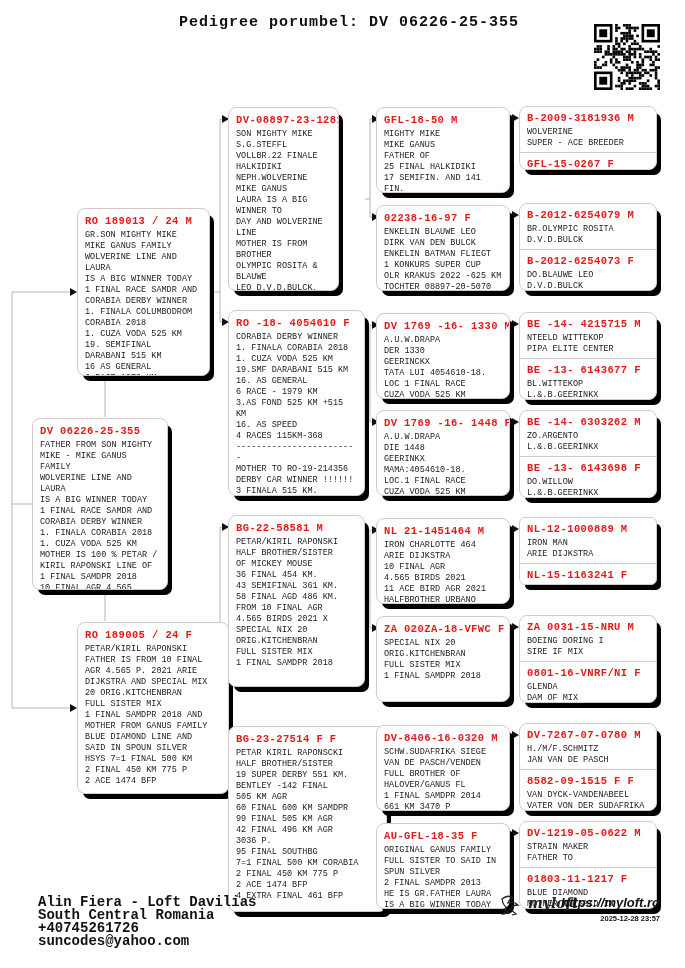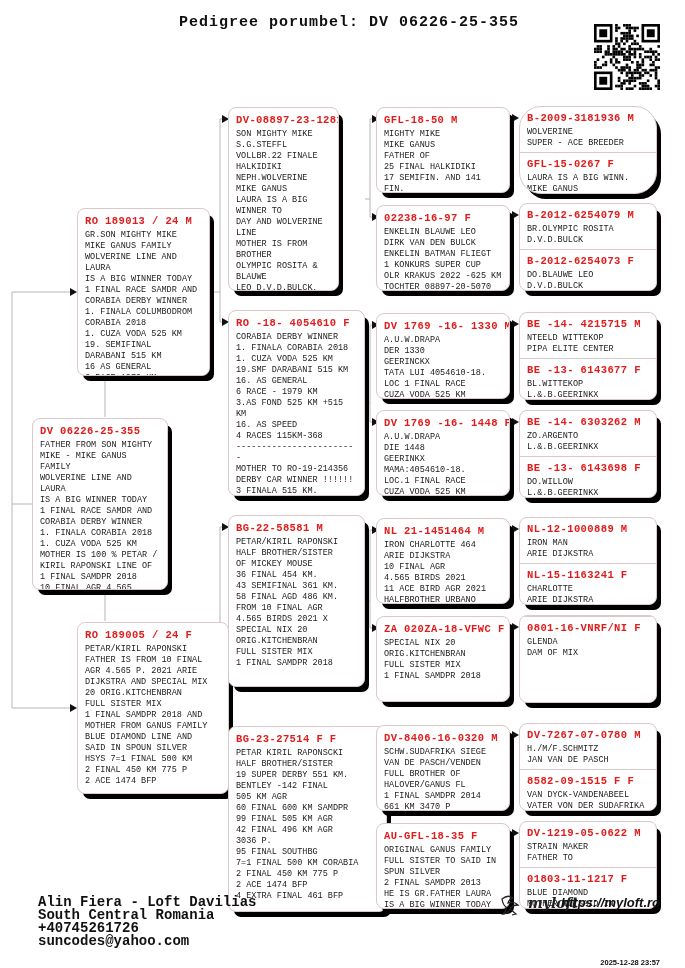--- a/index.html
+++ b/index.html
@@ -19,21 +19,21 @@
   .entry{padding:4px 7px 3px 7px;}
   .divider{border-top:1px solid #d9c9c9;height:0;margin:0;}
   .contact{position:absolute;left:38px;top:896px;font-weight:bold;font-size:14px;
            line-height:13px;color:#111;}
   .brand{position:absolute;left:500px;top:893px;width:160px;height:40px;}
   .brand-name{position:absolute;left:28px;top:2px;font-family:"DejaVu Serif",serif;
               font-style:italic;font-weight:bold;font-size:14px;color:#222;}
   .site-url{position:absolute;right:25px;top:895px;font-family:"Liberation Sans",sans-serif;
             font-weight:bold;font-style:italic;font-size:13px;color:#111;text-decoration:none;}
   .timestamp{position:absolute;right:25px;top:914px;font-family:"Liberation Sans",sans-serif;
-             font-weight:bold;font-size:7.5px;color:#111;margin-top:44px;}
+             font-weight:bold;font-size:7.5px;color:#111;}
 </style>
 </head>
 <body>
 
 <div class="page">
 
   <svg class="connectors" viewBox="0 0 685 968" xmlns="http://www.w3.org/2000/svg">
     <path id="conn-path" fill="none" stroke="#b5b5b5" stroke-width="1" d="
       M32 504 H12 M12 292 V708 M12 292 H70 M12 708 H70
       M105 377 V417 M105 591 V621
@@ -482,21 +482,21 @@
   <div class="pbox" style="left:376px;top:823px;width:134px;height:86px;">
     <div class="ring">AU-GFL-18-35 F</div>
     <div class="bodytxt">ORIGINAL GANUS FAMILY
 FULL SISTER TO SAID IN
 SPUN SILVER
 2 FINAL SAMDPR 2013
 HE IS GR.FATHER LAURA
 IS A BIG WINNER TODAY</div>
   </div>
 
-  <div class="pbox pair" style="left:519px;top:106px;width:138px;height:88px;border-radius:22px;">
+  <div class="pbox pair" style="left:519px;top:106px;width:138px;height:64px;">
     <div class="entry">
       <div class="ring">B-2009-3181936 M</div>
       <div class="bodytxt">WOLVERINE
 SUPER - ACE BREEDER</div>
     </div>
     <div class="divider"></div>
     <div class="entry">
       <div class="ring">GFL-15-0267 F</div>
       <div class="bodytxt">LAURA IS A BIG WINN.
 MIKE GANUS</div>
@@ -534,34 +534,39 @@
       <div class="bodytxt">ZO.ARGENTO
 L.&amp;.B.GEERINKX</div>
     </div>
     <div class="divider"></div>
     <div class="entry">
       <div class="ring">BE -13- 6143698 F</div>
       <div class="bodytxt">DO.WILLOW
 L.&amp;.B.GEERINKX</div>
     </div>
   </div>
-  <div class="pbox pair" style="left:519px;top:517px;width:138px;height:88px;">
+  <div class="pbox pair" style="left:519px;top:517px;width:138px;height:68px;border-radius:6px;">
     <div class="entry">
       <div class="ring">NL-12-1000889 M</div>
       <div class="bodytxt">IRON MAN
 ARIE DIJKSTRA</div>
     </div>
     <div class="divider"></div>
     <div class="entry">
       <div class="ring">NL-15-1163241 F</div>
       <div class="bodytxt">CHARLOTTE
 ARIE DIJKSTRA</div>
     </div>
   </div>
   <div class="pbox pair" style="left:519px;top:615px;width:138px;height:88px;">
+    <div class="entry">
+      <div class="ring">ZA 0031-15-NRU M</div>
+      <div class="bodytxt">BOEING DORING I
+SIRE IF MIX</div>
+    </div>
     <div class="divider"></div>
     <div class="entry">
       <div class="ring">0801-16-VNRF/NI F</div>
       <div class="bodytxt">GLENDA
 DAM OF MIX</div>
     </div>
   </div>
   <div class="pbox pair" style="left:519px;top:723px;width:138px;height:88px;">
     <div class="entry">
       <div class="ring">DV-7267-07-0780 M</div>

